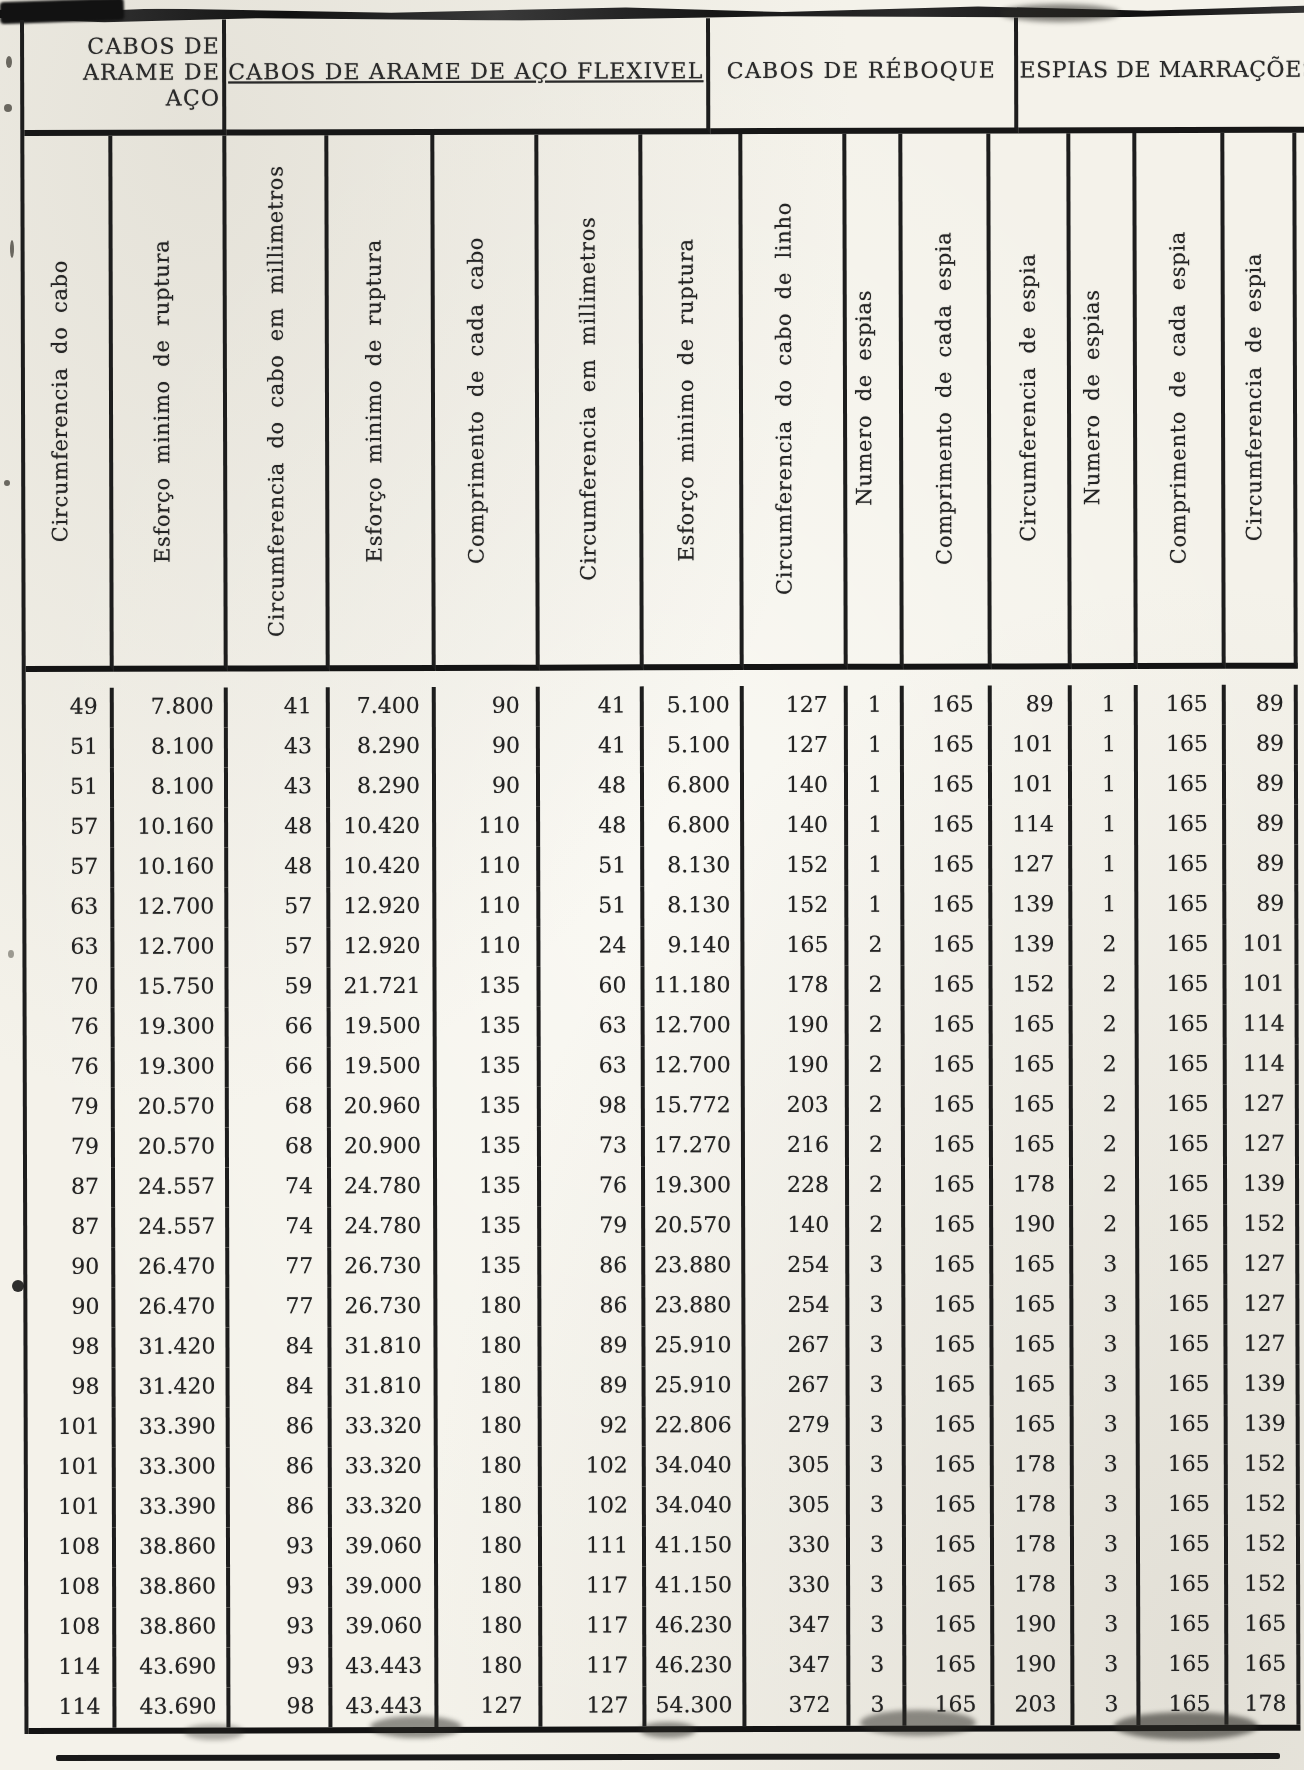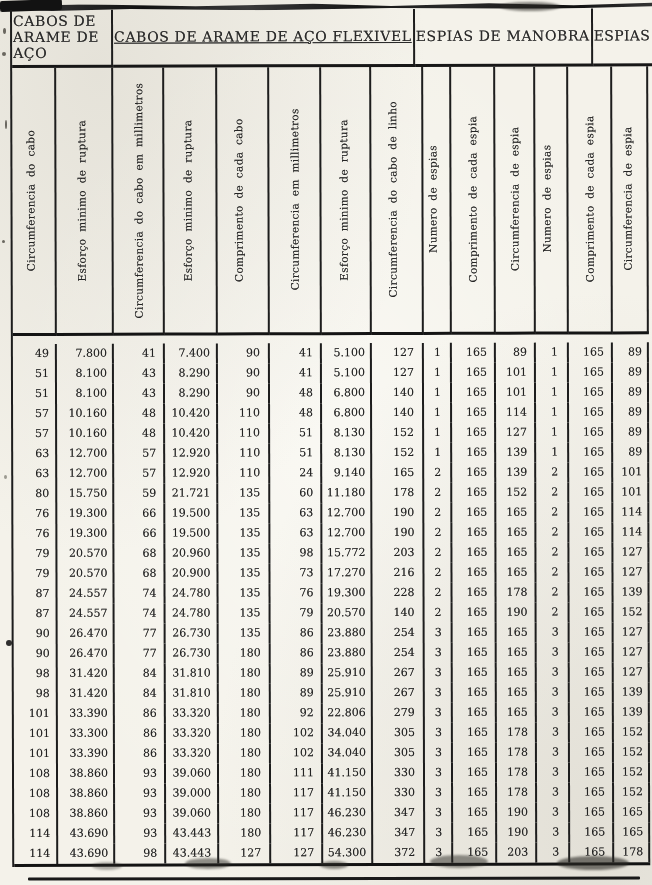--- a/index.html
+++ b/index.html
@@ -20,21 +20,21 @@
   
   .tbl {
     position: absolute; left: 10px; top: 10px; width: 638px;
     border-left: 2px solid #1d1d1d;
     transform: rotate(-0.15deg); transform-origin: top left;
   }
   .grow { display: flex; height: 58px; }
   .gcell {
     border-right: 2px solid #1d1d1d; border-bottom: 3px solid #171717;
     display: flex; align-items: center; justify-content: center;
-    text-align: left; font-size: 14px; letter-spacing: 0.6px;
+    text-align: right; font-size: 11px; letter-spacing: 0.6px;
     color: #2a2a2a; padding: 2px 1px 4px 1px;
     text-shadow: 0 0 0.5px rgba(20,20,20,0.55);
   }
   .g1 { flex: 0 0 101px; }
   .g2 { flex: 0 0 156px; white-space: nowrap; text-decoration: underline; }
   .g3 { flex: 0 0 154px; white-space: nowrap; }
   .g4 { flex: 0 0 112px; white-space: nowrap; }
   .g5 { flex: 0 0 113px; white-space: nowrap; letter-spacing: 0.3px; }
   .chrow { display: flex; height: 268px; }
   .chc {
@@ -105,21 +105,21 @@
 
 <div class="page">
 
   <div class="smear-top"></div>
   <div class="smear-topleft"></div>
 
   <div class="tbl">
     <div class="grow">
       <div class="gcell g1">CABOS DE ARAME DE AÇO</div>
       <div class="gcell g2">CABOS DE ARAME DE AÇO FLEXIVEL</div>
-      <div class="gcell g4">ESPIAS DE MANOBRA</div>
+      <div class="gcell g3">CABOS DE RÉBOQUE</div>
       <div class="gcell g5">ESPIAS DE MARRAÇÕES</div>
     </div>
     <div class="chrow" id="colhead-row">
         <div class="chc c1">
           <span class="vh">Circumferencia do cabo</span>
         </div>
         <div class="chc c2">
           <span class="vh">Esforço minimo de ruptura</span>
         </div>
         <div class="chc c3">
@@ -266,21 +266,21 @@
           <div class="dc c7">9.140</div>
           <div class="dc c8">165</div>
           <div class="dc c9">2</div>
           <div class="dc c10">165</div>
           <div class="dc c11">139</div>
           <div class="dc c12">2</div>
           <div class="dc c13">165</div>
           <div class="dc c14">101</div>
         </div>
         <div class="drow">
-          <div class="dc c1">80</div>
+          <div class="dc c1">70</div>
           <div class="dc c2">15.750</div>
           <div class="dc c3">59</div>
           <div class="dc c4">21.721</div>
           <div class="dc c5">135</div>
           <div class="dc c6">60</div>
           <div class="dc c7">11.180</div>
           <div class="dc c8">178</div>
           <div class="dc c9">2</div>
           <div class="dc c10">165</div>
           <div class="dc c11">152</div>

